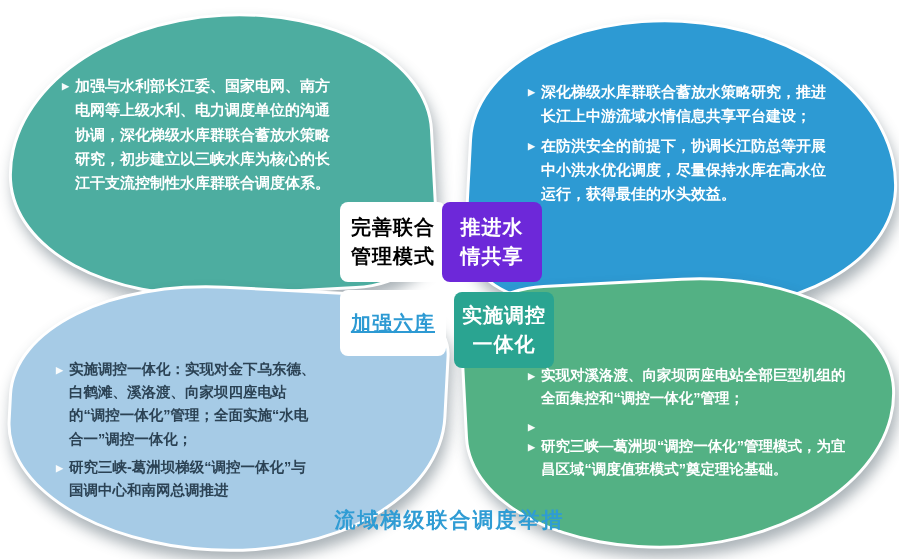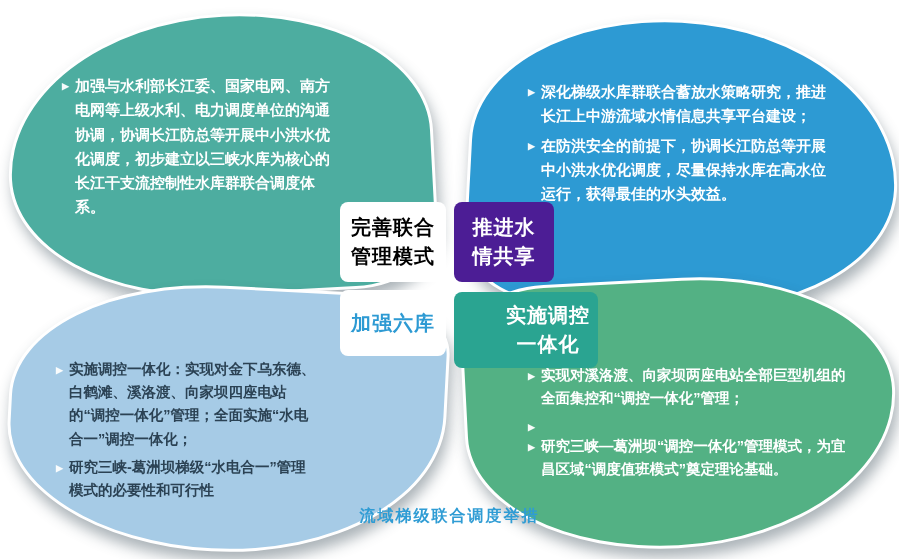--- a/index.html
+++ b/index.html
@@ -24,42 +24,42 @@
   .tb-tl{left:62px;top:74px;width:272px;color:#ffffff;font-size:15px;line-height:1.62;}
   .tb-tr{left:528px;top:80px;width:302px;color:#ffffff;font-size:15px;line-height:1.62;}
   .tb-bl{left:56px;top:358px;width:264px;color:#2b4254;font-size:14.5px;line-height:1.6;}
   .tb-br{left:528px;top:364px;width:326px;color:#ffffff;font-size:14.5px;line-height:1.6;}
   .tb-bl .marker{color:#ffffff;}
 
   
   .cbox{position:absolute;z-index:4;display:flex;flex-direction:column;align-items:center;justify-content:center;
         font-weight:bold;font-size:20px;line-height:1.45;letter-spacing:1px;border-radius:8px;text-align:center;}
   .cbox-tl{left:340px;top:202px;width:106px;height:80px;background:#ffffff;color:#000000;}
-  .cbox-tr{left:454px;top:202px;width:100px;height:80px;background:#4c1d95;color:#ffffff;}
-  .cbox-bl{left:340px;top:290px;width:106px;height:66px;background:#ffffff;color:#2d9ad3;}
-  .cbox-br{left:454px;top:292px;width:100px;height:76px;background:#2aa491;color:#ffffff;padding-left:44px;}
+  .cbox-tr{left:442px;top:202px;width:100px;height:80px;background:#6d28d9;color:#ffffff;}
+  .cbox-bl{left:340px;top:290px;width:106px;height:66px;background:#ffffff;color:#2d9ad3;text-decoration:underline;}
+  .cbox-br{left:454px;top:292px;width:100px;height:76px;background:#2aa491;color:#ffffff;}
 
   
-  .footer-title{position:absolute;left:0;right:0;top:506px;text-align:center;font-size:16px;
+  .footer-title{position:absolute;left:0;right:0;top:506px;text-align:center;font-size:21px;
                 font-weight:bold;letter-spacing:2px;color:#2f9cd4;z-index:5;}
 </style>
 </head>
 <body>
 
 <div class="canvas">
 
   <div class="petal petal-tl"></div>
   <div class="petal petal-tr"></div>
   <div class="petal petal-bl"></div>
   <div class="petal petal-br"></div>
 
   <div class="tb tb-tl">
     <div class="bullet">
       <span class="marker">▶</span>
-      <span>加强与水利部长江委、国家电网、南方电网等上级水利、电力调度单位的沟通协调，协调长江防总等开展中小洪水优化调度，初步建立以三峡水库为核心的长江干支流控制性水库群联合调度体系。</span>
+      <span>加强与水利部长江委、国家电网、南方电网等上级水利、电力调度单位的沟通协调，深化梯级水库群联合蓄放水策略研究，初步建立以三峡水库为核心的长江干支流控制性水库群联合调度体系。</span>
     </div>
   </div>
 
   <div class="tb tb-tr">
     <div class="bullet">
       <span class="marker">▶</span>
       <span>深化梯级水库群联合蓄放水策略研究，推进长江上中游流域水情信息共享平台建设；</span>
     </div>
     <div class="bullet">
       <span class="marker">▶</span>
@@ -67,21 +67,21 @@
     </div>
   </div>
 
   <div class="tb tb-bl">
     <div class="bullet">
       <span class="marker">▶</span>
       <span>实施调控一体化：实现对金下乌东德、白鹤滩、溪洛渡、向家坝四座电站的“调控一体化”管理；全面实施“水电合一”调控一体化；</span>
     </div>
     <div class="bullet">
       <span class="marker">▶</span>
-      <span>研究三峡-葛洲坝梯级“水电合一”管理模式的必要性和可行性</span>
+      <span>研究三峡-葛洲坝梯级“调控一体化”与国调中心和南网总调推进</span>
     </div>
   </div>
 
   <div class="tb tb-br">
     <div class="bullet">
       <span class="marker">▶</span>
       <span>实现对溪洛渡、向家坝两座电站全部巨型机组的全面集控和“调控一体化”管理；</span>
     </div>
     <div class="bullet">
       <span class="marker">▶</span>

